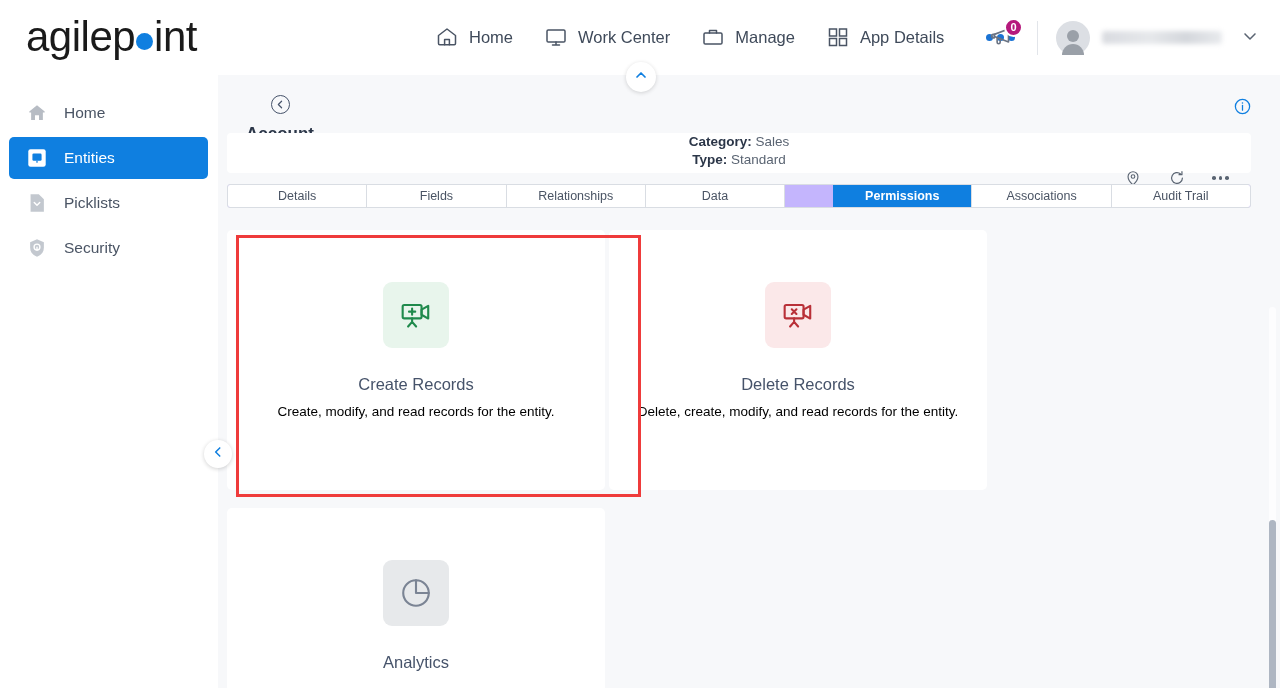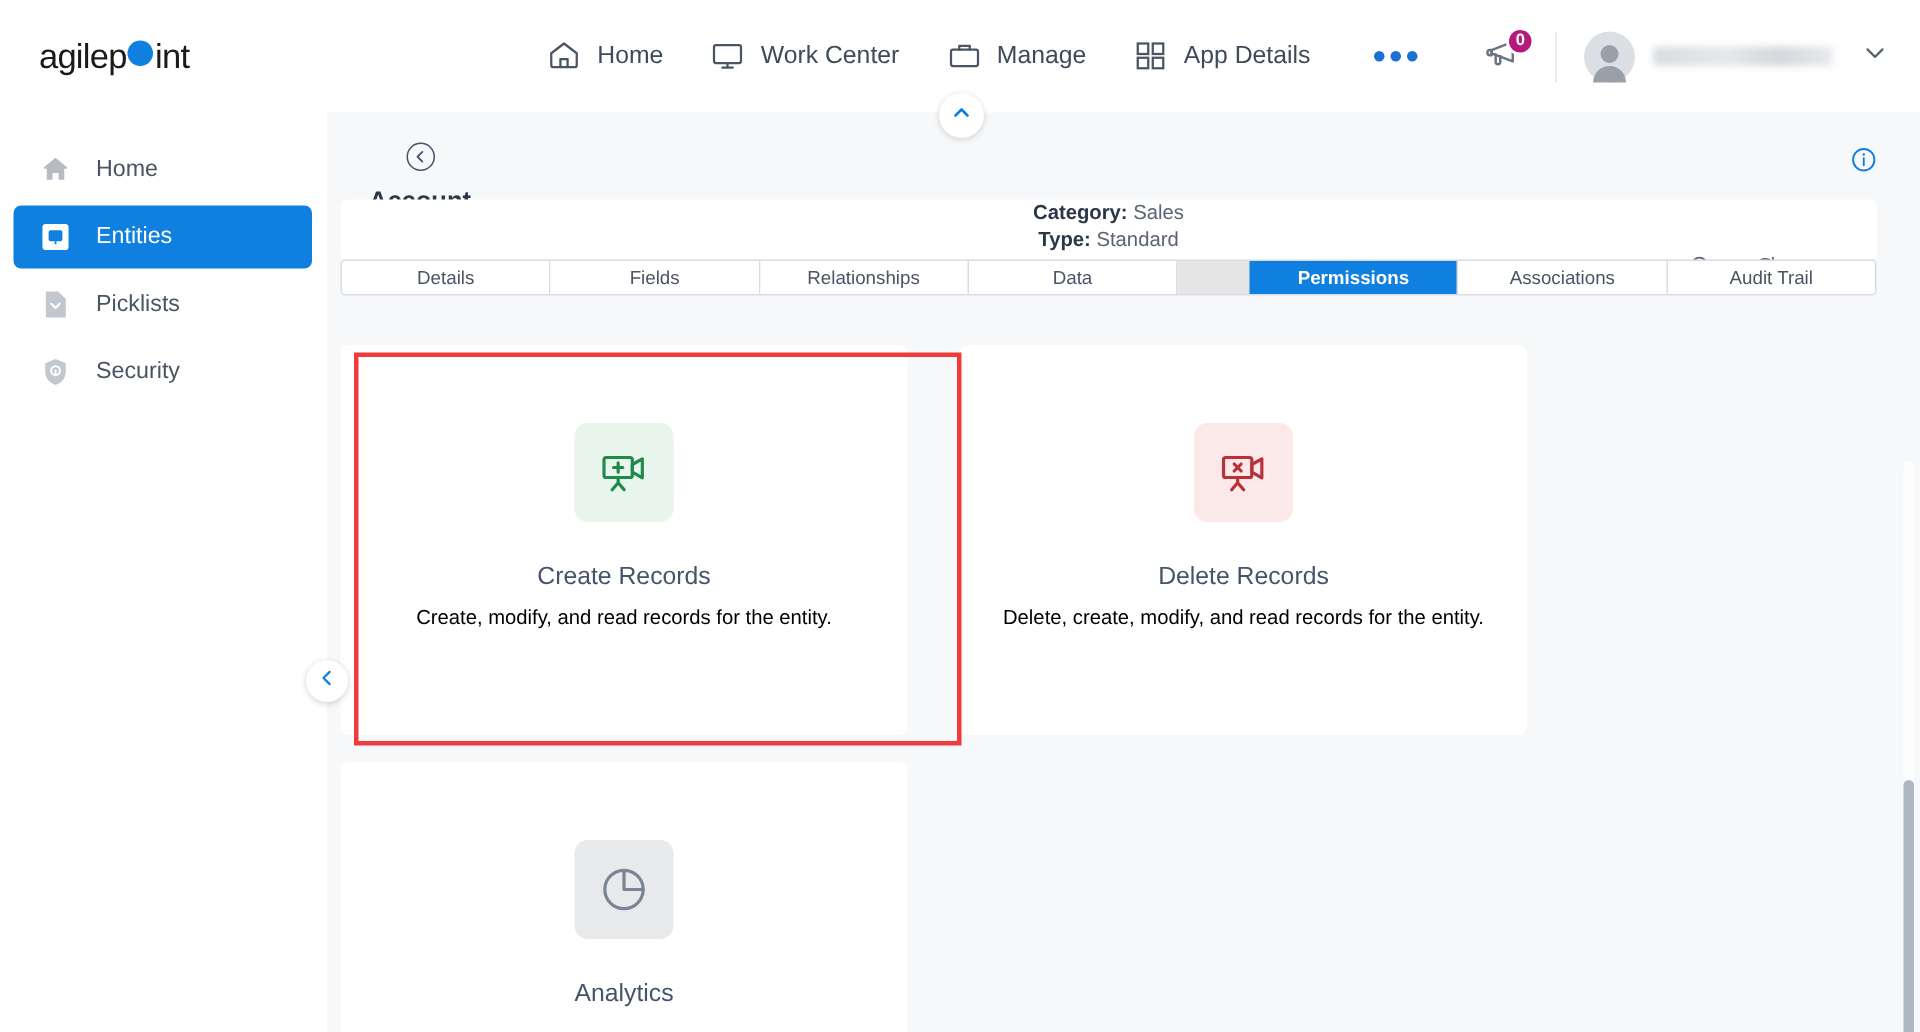--- a/index.html
+++ b/index.html
@@ -10,21 +10,21 @@
   }
   body { position: relative; }
 
   
   .topbar {
     position: absolute; top: 0; left: 0; width: 1280px; height: 75px;
     background: #ffffff; display: flex; align-items: center;
     border-bottom: 1px solid #ffffff;
   }
   .logo { margin-left: 26px; display: flex; align-items: baseline;
-          font-size: 23px; letter-spacing: -0.5px; color: #1a1a1a; }
+          font-size: 42px; letter-spacing: -0.5px; color: #1a1a1a; }
   .logo .lg-pre, .logo .lg-post { font-weight: 400; }
   .logo .dot {
     display: inline-block; width: 17px; height: 17px; border-radius: 50%;
     background: #0f7fe0; margin: 0 1px; position: relative; top: -1px;
   }
   .nav { display: flex; align-items: center; margin-left: 237px; gap: 30px; }
   .nav-item { display: flex; align-items: center; gap: 9px; cursor: pointer; }
   .nav-item .label { font-size: 16.5px; color: #3f4a5a; }
   .nav-icon { width: 26px; height: 24px; display: block; }
   .nav-more { display: flex; gap: 4px; align-items: center; margin-left: 12px; cursor: pointer; }
@@ -95,34 +95,34 @@
   }
   .meta-cell { font-size: 13.5px; color: #5a6472; padding: 0 22px; line-height: 18px; }
   .meta-cell b { color: #2b3648; font-weight: bold; }
   .meta-div { width: 1px; height: 22px; background: #e3e6ea; }
   .meta-tools { margin-left: auto; display: flex; align-items: center; gap: 26px; padding-right: 22px; }
   .mt { cursor: pointer; display: flex; align-items: center; }
   .mt-dots { display: flex; gap: 3px; }
   .mt-dots i { width: 3.6px; height: 3.6px; border-radius: 50%; background: #5a6472; display: block; }
 
   .tabs {
-    position: absolute; top: 98px; left: 9px; width: 1024px; height: 24px;
-    display: flex; border: 1px solid #d9dde3; border-radius: 3px; overflow: hidden; background: #e5e5e5;
+    position: absolute; top: 109px; left: 9px; width: 1024px; height: 24px;
+    display: flex; border: 1px solid #d9dde3; border-radius: 3px; overflow: hidden; background: #c4b5fd;
   }
   .tab {
     flex: 1; display: flex; align-items: center; justify-content: center;
     font-size: 12.5px; color: #4a5464; border-right: 1px solid #d9dde3; cursor: pointer;
     background: #fff; height: 100%;
   }
   .tab:last-child { border-right: none; }
   .tab.active { background: #0f7fe0; color: #fff; font-weight: bold; margin-left: 48px; }
 
   
   .cards { position: absolute; top: 155px; left: 9px; width: 1024px; }
-  .card-row { display: flex; gap: 35px; margin-bottom: 18px; }
+  .card-row { display: flex; gap: 4px; margin-bottom: 18px; }
   .card {
     width: 378px; height: 260px; background: #fff; border-radius: 5px;
     display: flex; flex-direction: column; align-items: center;
     padding-top: 52px; cursor: pointer;
   }
   .card-ico-box {
     width: 66px; height: 66px; border-radius: 9px; display: flex;
     align-items: center; justify-content: center;
   }
   .green-box { background: #e8f5ec; }

